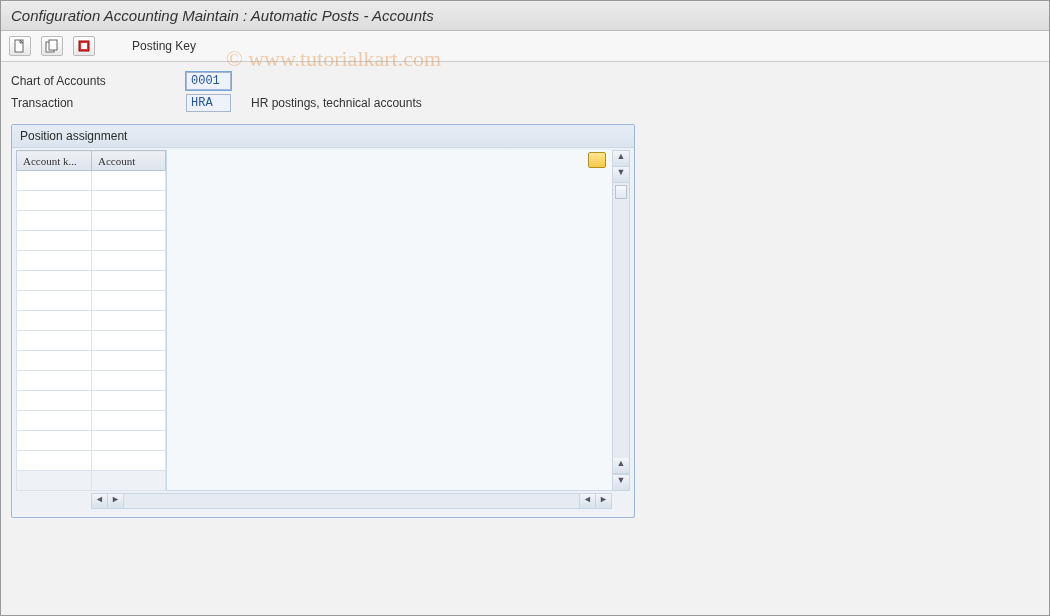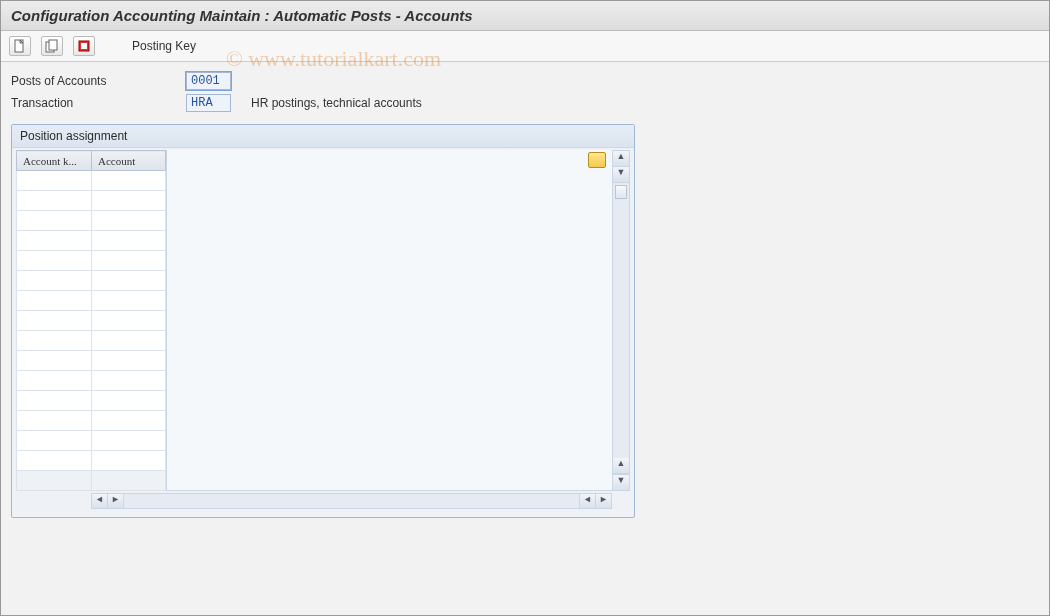--- a/index.html
+++ b/index.html
@@ -11,21 +11,21 @@
     height: 616px;
     overflow: hidden;
     border: 1px solid #999;
     position: relative;
   }
   .titlebar {
     background: linear-gradient(#ededed,#dcdcdc);
     border-bottom: 1px solid #bbb;
     padding: 6px 10px;
     font-size: 15px;
-    font-weight: bold;
+    font-weight: normal;
     font-style: italic;
     color: #333;
   }
   .toolbar {
     background: #f7f7f7;
     border-bottom: 1px solid #ccc;
     padding: 4px 8px;
     display: flex;
     align-items: center;
     gap: 10px;
@@ -220,21 +220,21 @@
         <rect x="2" y="2" width="10" height="10" fill="#d33" stroke="#900"></rect>
         <rect x="4" y="4" width="6" height="6" fill="#fff"></rect>
       </svg>
   </div>
   <span class="tb-sep"></span>
   <span class="posting-key">Posting Key</span>
 </div>
 
 <div class="content">
   <div class="form-row">
-    <span class="form-label">Posts of Accounts</span>
+    <span class="form-label">Chart of Accounts</span>
     <span class="ro-field sel">0001</span>
   </div>
   <div class="form-row">
     <span class="form-label">Transaction</span>
     <span class="ro-field">HRA</span>
     <span class="desc">HR postings, technical accounts</span>
   </div>
 
   <div class="panel">
     <div class="panel-title">Position assignment</div>

